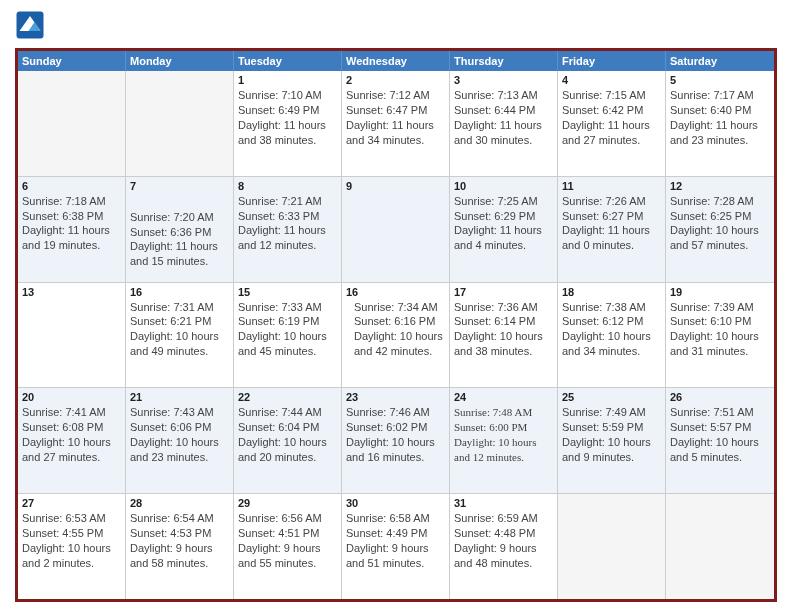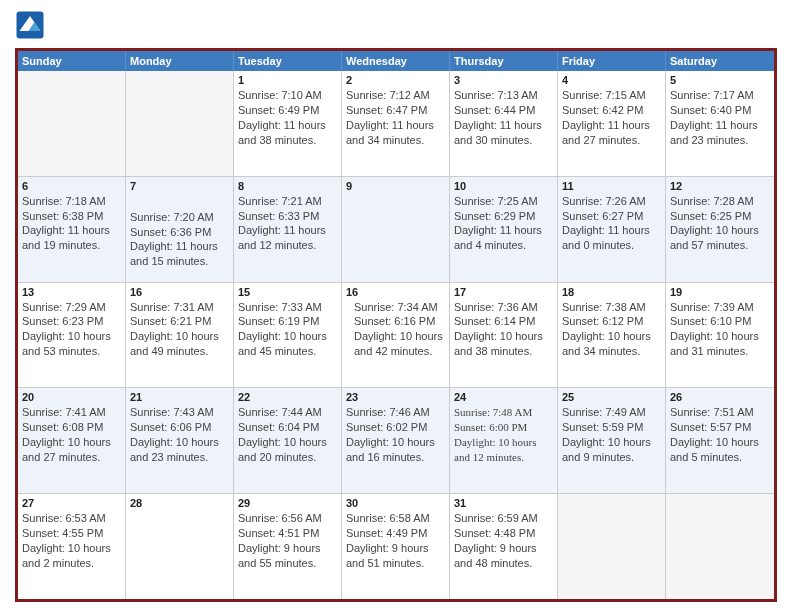--- a/index.html
+++ b/index.html
@@ -214,23 +214,20 @@
           <div class="cal-cell alt-row">
             <div class="day-num">12</div>
             <div class="day-info" style="white-space: pre-line;">Sunrise: 7:28 AM
 Sunset: 6:25 PM
 Daylight: 10 hours and 57 minutes.</div>
           </div>
         </div>
         <div class="cal-week">
           <div class="cal-cell">
             <div class="day-num">13</div>
-            <div class="day-info" style="white-space: pre-line;">Sunrise: 7:29 AM
-Sunset: 6:23 PM
-Daylight: 10 hours and 53 minutes.</div>
           </div>
           <div class="cal-cell">
             <div class="day-num">16</div>
             <div class="day-info" style="white-space: pre-line;">Sunrise: 7:31 AM
 Sunset: 6:21 PM
 Daylight: 10 hours and 49 minutes.</div>
           </div>
           <div class="cal-cell">
             <div class="day-num">15</div>
             <div class="day-info" style="white-space: pre-line;">Sunrise: 7:33 AM
@@ -308,20 +305,23 @@
         </div>
         <div class="cal-week">
           <div class="cal-cell">
             <div class="day-num">27</div>
             <div class="day-info" style="white-space: pre-line;">Sunrise: 6:53 AM
 Sunset: 4:55 PM
 Daylight: 10 hours and 2 minutes.</div>
           </div>
           <div class="cal-cell">
             <div class="day-num">28</div>
+            <div class="day-info" style="white-space: pre-line;">Sunrise: 6:54 AM
+Sunset: 4:53 PM
+Daylight: 9 hours and 58 minutes.</div>
           </div>
           <div class="cal-cell">
             <div class="day-num">29</div>
             <div class="day-info" style="white-space: pre-line;">Sunrise: 6:56 AM
 Sunset: 4:51 PM
 Daylight: 9 hours and 55 minutes.</div>
           </div>
           <div class="cal-cell">
             <div class="day-num">30</div>
             <div class="day-info" style="white-space: pre-line;">Sunrise: 6:58 AM

